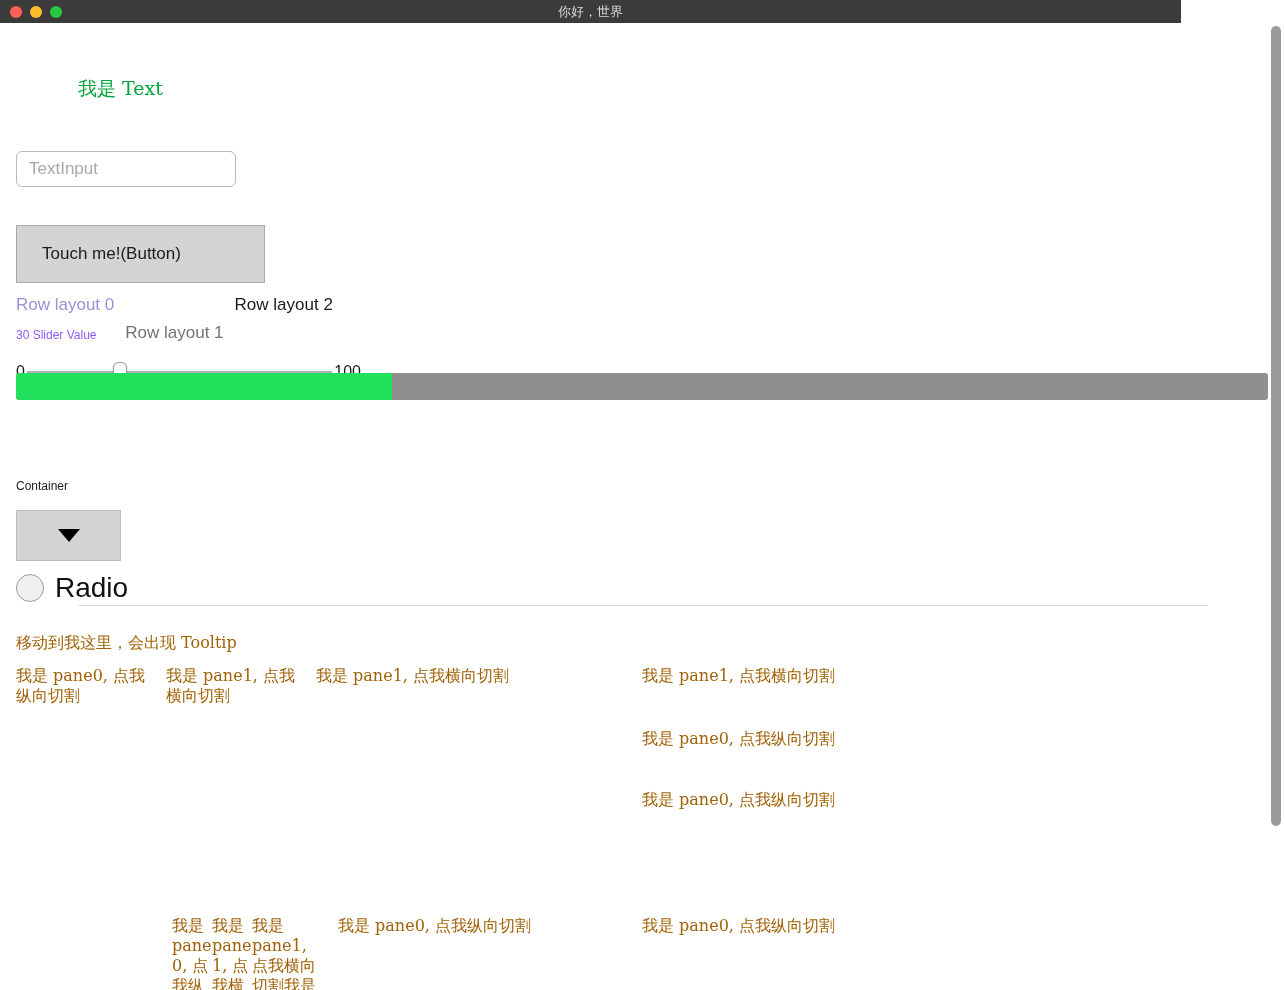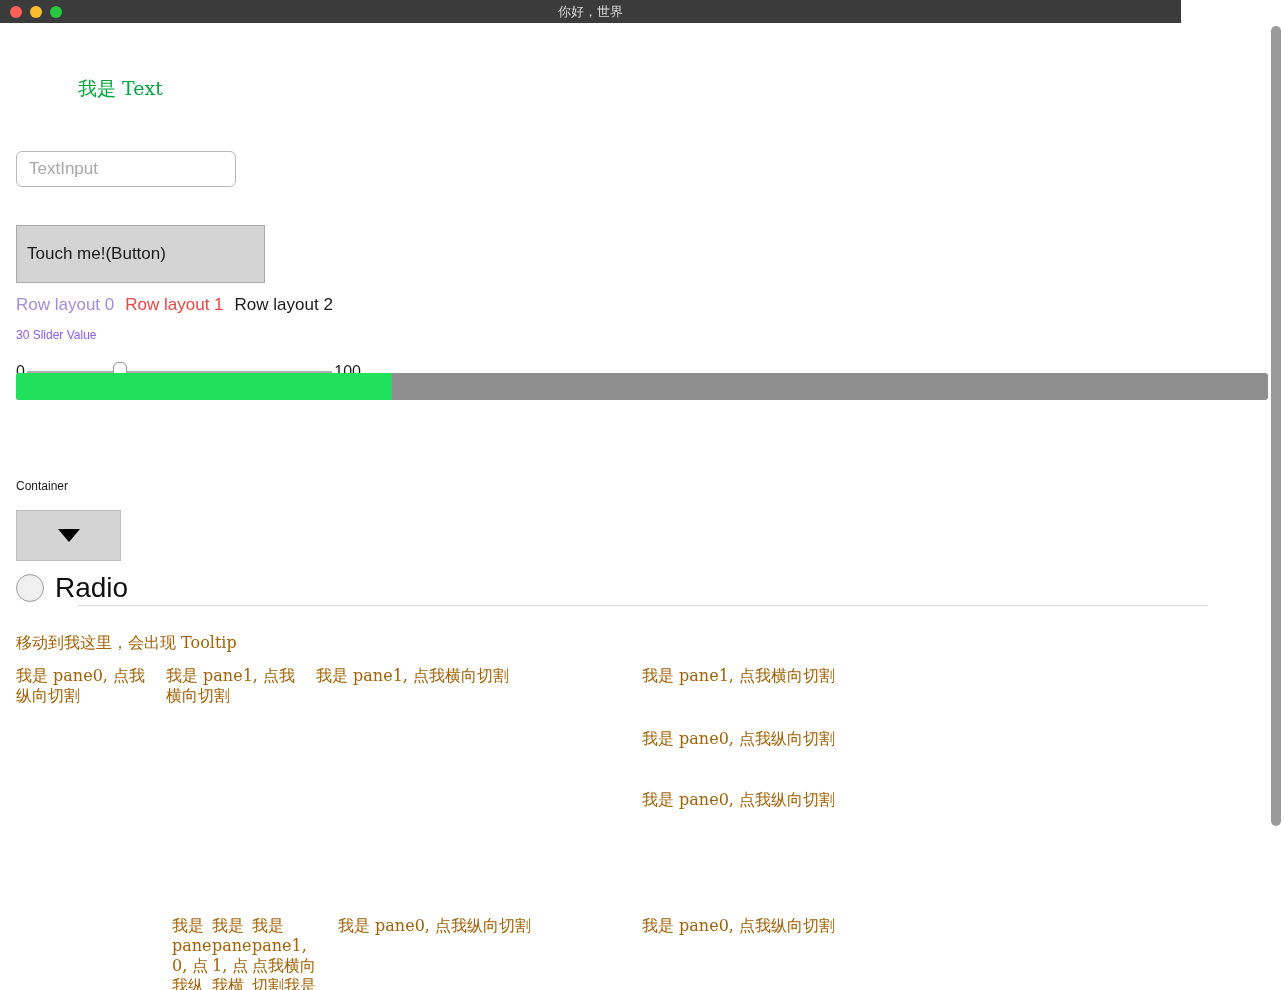--- a/index.html
+++ b/index.html
@@ -95,21 +95,21 @@
     top: 202px;
     width: 249px;
     height: 58px;
     box-sizing: border-box;
     background: #d4d4d4;
     border: 1px solid #a9a9a9;
     color: #1a1a1a;
     font-size: 17px;
     font-family: "Liberation Sans", sans-serif;
     text-align: left;
-    padding-left: 10px;
+    padding-left: 25px;
     cursor: pointer;
   }
 
   
   .row-tabs {
     position: absolute;
     left: 16px;
     top: 272px;
     display: flex;
     gap: 11px;
@@ -328,21 +328,21 @@
 <div class="content">
 
   <div class="text-label" style="color: rgb(0, 166, 60);">我是 Text</div>
 
   <input class="text-input" type="text" placeholder="TextInput" style="">
 
   <button class="touch-button">Touch me!(Button)</button>
 
   <div class="row-tabs">
     <span class="row-tab active" style="color: rgb(159, 143, 214);">Row layout 0</span>
-    <span class="row-tab" style="color: #ef4444;">Row layout 1</span>
+    <span class="row-tab" style="color: #737373; margin-top: 28px;">Row layout 1</span>
     <span class="row-tab" style="color: rgb(26, 26, 26);">Row layout 2</span>
   </div>
 
   <div class="slider-value-label">30 Slider Value</div>
   <div class="slider-wrap">
     <span class="slider-min">0</span>
     <span class="slider-track-wrap">
       <span class="slider-track"></span>
       <span class="slider-thumb" id="sliderThumb" style="left: 30%;"></span>
     </span>

